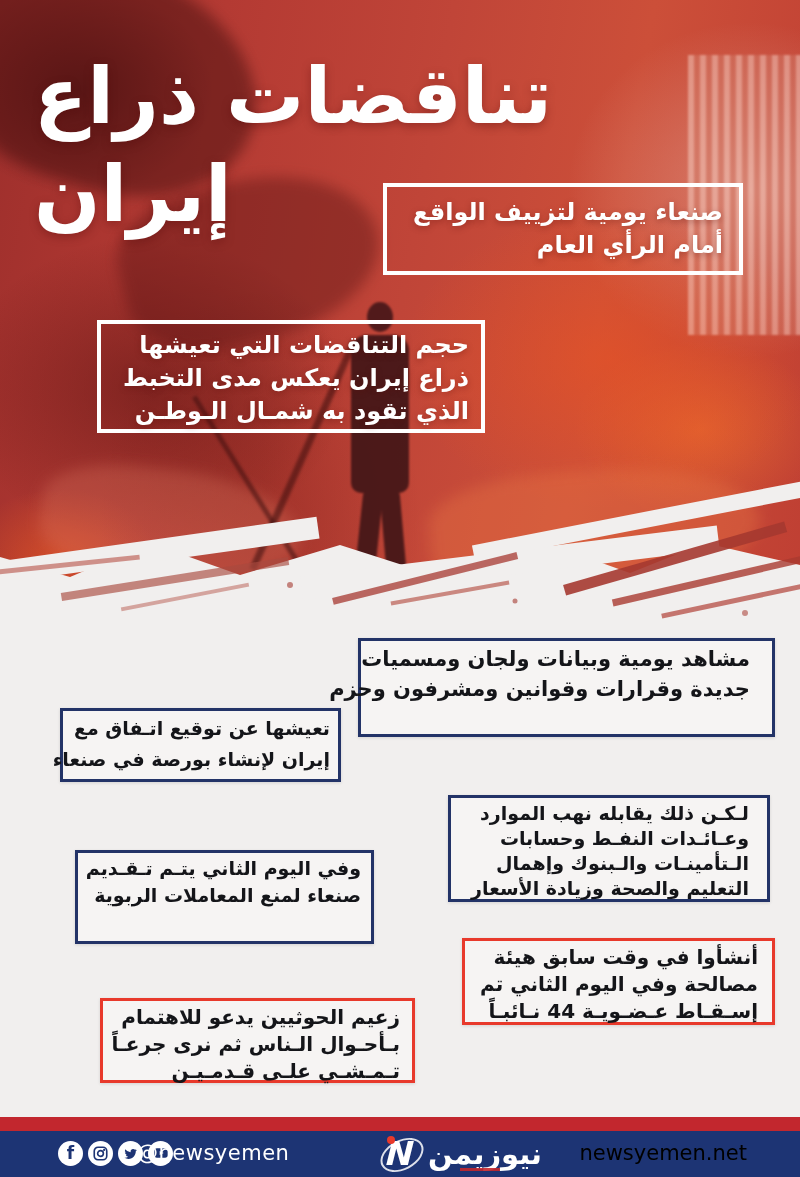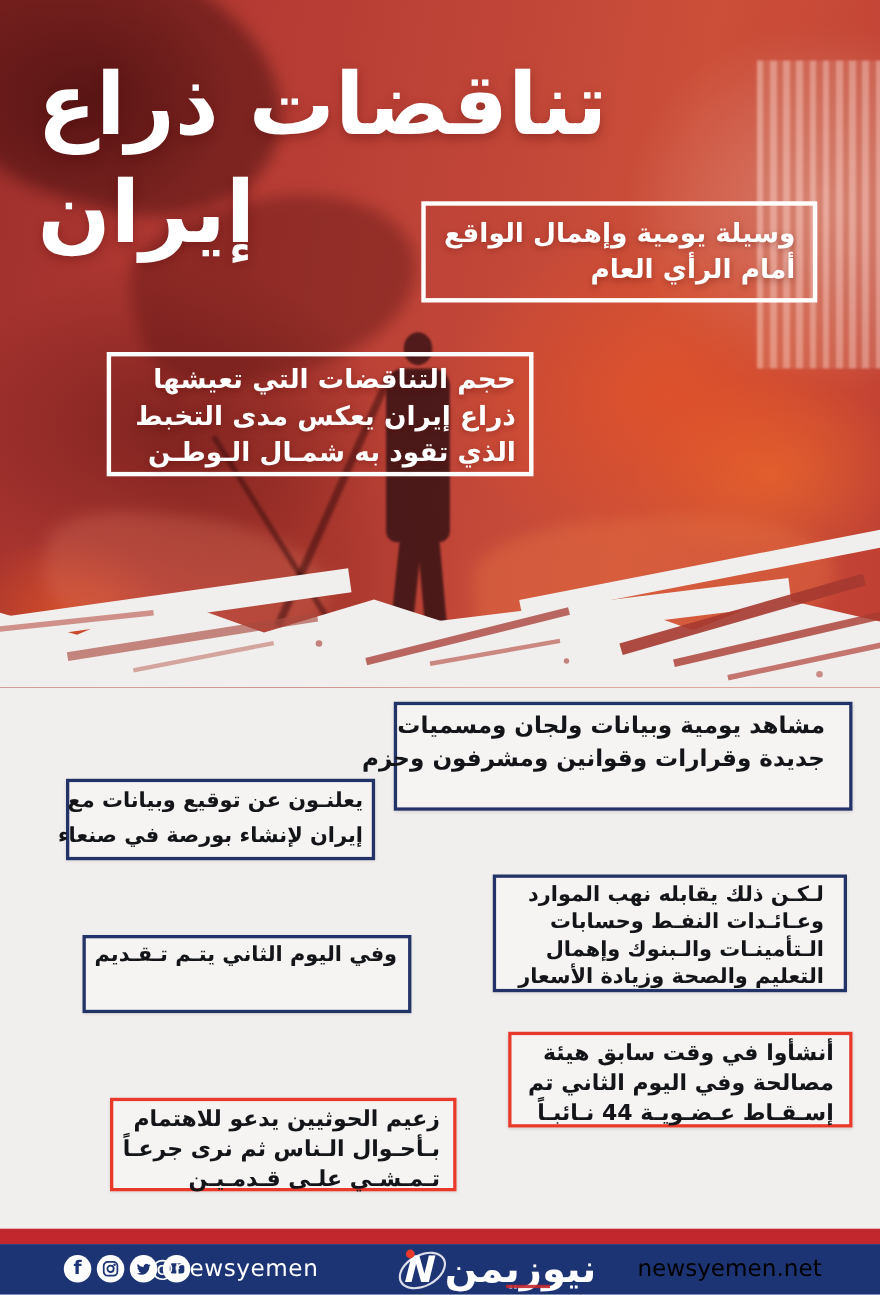--- a/index.html
+++ b/index.html
@@ -62,21 +62,21 @@
     position:absolute;background:#f6f4f3;box-sizing:border-box;
     color:#141519;font-weight:bold;direction:rtl;text-align:right;
     box-shadow:0 1px 3px rgba(0,0,0,.12);
   }
   .card .ln{white-space:nowrap;}
   .card.navy{border:3px solid #233367;}
   .card.red{border:3px solid #e8392b;}
   .card.c1{left:358px;top:638px;width:417px;height:99px;font-size:21px;line-height:30px;padding:3px 22px 0 6px;}
   .card.c2{left:60px;top:708px;width:281px;height:74px;font-size:19px;line-height:31px;padding:2px 8px 0 4px;}
   .card.c3{left:448px;top:773px;width:322px;height:107px;font-size:19px;line-height:25px;padding:3px 18px 12px 6px;margin-top:22px;}
-  .card.c4{left:75px;top:850px;width:299px;height:71px;font-size:19px;line-height:27px;padding:2px 10px 0 4px;}
+  .card.c4{left:75px;top:850px;width:299px;height:94px;font-size:19px;line-height:27px;padding:2px 10px 0 4px;}
   .card.c5{left:462px;top:938px;width:313px;height:87px;font-size:20px;line-height:27px;padding:3px 14px 0 4px;}
   .card.c6{left:100px;top:998px;width:315px;height:85px;font-size:20px;line-height:27px;padding:3px 12px 0 4px;}
   
   
   .footer-stripe{position:absolute;left:0;top:1117px;width:800px;height:14px;background:#c2272e;}
   .footer-bar{position:absolute;left:0;top:1131px;width:800px;height:46px;background:#1d3474;}
   .socials{position:absolute;left:58px;top:1140px;height:26px;display:flex;align-items:center;gap:5px;}
   .sic{width:25px;height:25px;border-radius:50%;background:#ffffff;display:flex;align-items:center;justify-content:center;}
   .sic svg{display:block;}
   .sic .fglyph{color:#1d3474;font-weight:bold;font-size:17px;font-family:"DejaVu Sans",sans-serif;line-height:1;}
@@ -86,21 +86,21 @@
   .logo-icon{position:relative;width:42px;height:40px;}
   .logo-icon .n{
     position:absolute;left:6px;top:0px;color:#ffffff;font-size:33px;font-weight:bold;
     transform:skewX(-14deg);line-height:40px;
   }
   .logo-icon .orbit{
     position:absolute;left:-1px;top:6px;width:42px;height:26px;border:2px solid rgba(255,255,255,.85);
     border-radius:50%;transform:rotate(-28deg);
   }
   .logo-icon .dot{position:absolute;left:7px;top:2px;width:8px;height:8px;background:#e8392b;border-radius:50%;}
-  .logo-text{color:#ffffff;font-size:35px;font-weight:bold;}
+  .logo-text{color:#ffffff;font-size:29px;font-weight:bold;}
   .logo-sub{position:absolute;left:98px;top:34px;width:40px;height:3px;background:#c2272e;opacity:.9;}
 </style>
 </head>
 <body>
 
 <div class="hero">
   <div class="blob b1"></div>
   <div class="blob b2"></div>
   <div class="panel"></div>
   <div class="blob b3"></div>
@@ -110,21 +110,21 @@
   <div class="figure">
     <div class="head"></div>
       <div class="torso"></div>
     <div class="leg l"></div>
       <div class="leg r"></div>
   </div>
 
   <div class="hero-title">تناقضات ذراع إيران</div>
 
   <div class="callout a">
-    <div class="ln">وسيلة يومية وإهمال الواقع</div>
+    <div class="ln">صنعاء يومية لتزييف الواقع</div>
     <div class="ln">أمام الرأي العام</div>
   </div>
 
   <div class="callout b">
     <div class="ln">حجم التناقضات التي تعيشها</div>
     <div class="ln">ذراع إيران يعكس مدى التخبط</div>
     <div class="ln">الذي تقود به شمـال الـوطـن</div>
   </div>
 
   <svg class="brush" viewBox="0 0 800 200" preserveAspectRatio="none">
@@ -146,33 +146,34 @@
     <circle cx="745" cy="188" r="3" fill="#a53830" opacity="0.55"></circle>
   </svg>
 </div>
 
 <div class="card navy c1">
   <div class="ln">مشاهد يومية وبيانات ولجان ومسميات</div>
   <div class="ln">جديدة وقرارات وقوانين ومشرفون وحزم</div>
 </div>
 
 <div class="card navy c2">
-  <div class="ln">يعلنـون عن توقيع وبيانات مع</div>
+  <div class="ln">تعيشها عن توقيع اتـفاق مع</div>
   <div class="ln">إيران لإنشاء بورصة في صنعاء</div>
 </div>
 
 <div class="card navy c3">
   <div class="ln">لـكـن ذلك يقابله نهب الموارد</div>
   <div class="ln">وعـائـدات النفـط وحسابات</div>
   <div class="ln">الـتأمينـات والـبنوك وإهمال</div>
   <div class="ln">التعليم والصحة وزيادة الأسعار</div>
 </div>
 
 <div class="card navy c4">
   <div class="ln">وفي اليوم الثاني يتـم تـقـديم</div>
+  <div class="ln">صنعاء لمنع المعاملات الربوية</div>
 </div>
 
 <div class="card red c5">
   <div class="ln">أنشأوا في وقت سابق هيئة</div>
   <div class="ln">مصالحة وفي اليوم الثاني تم</div>
   <div class="ln">إسـقـاط عـضـويـة 44 نـائبـاً</div>
 </div>
 
 <div class="card red c6">
   <div class="ln">زعيم الحوثيين يدعو للاهتمام</div>

